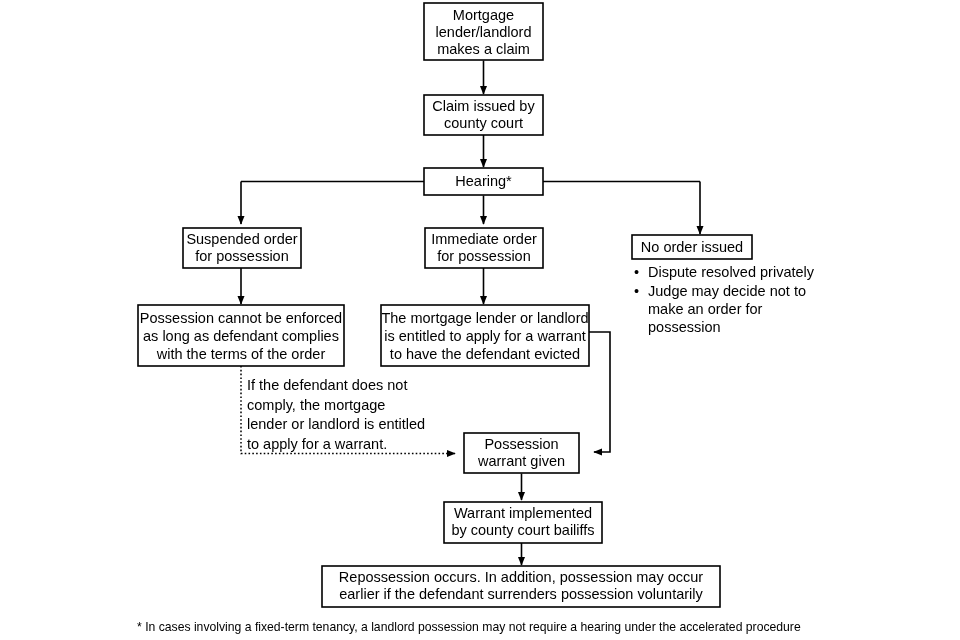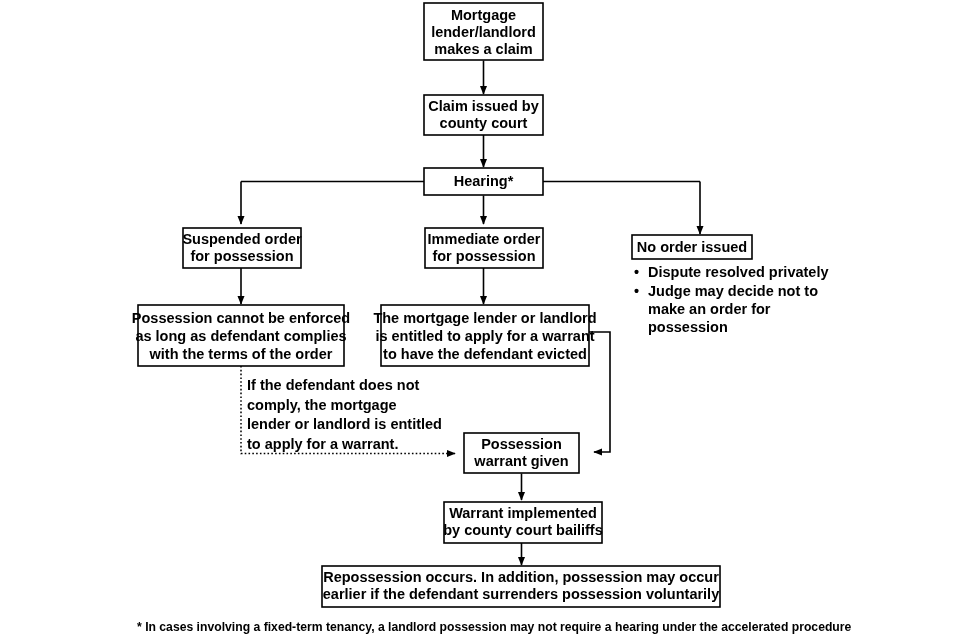--- a/index.html
+++ b/index.html
@@ -11,21 +11,20 @@
     width: 960px;
     height: 640px;
     overflow: hidden;
     font-family: "Liberation Sans", sans-serif;
     color: #000000;
   }
   #flowchart-root {
     position: relative;
     width: 960px;
     height: 640px;
-    font-weight: bold;
   }
   svg.chart-canvas {
     position: absolute;
     top: 0;
     left: 0;
     width: 960px;
     height: 640px;
   }
   .node-box {
     fill: #ffffff;

